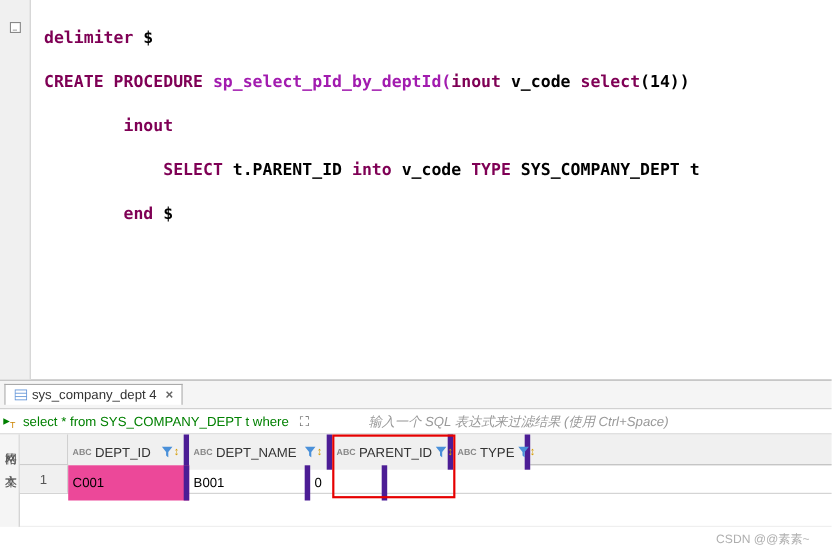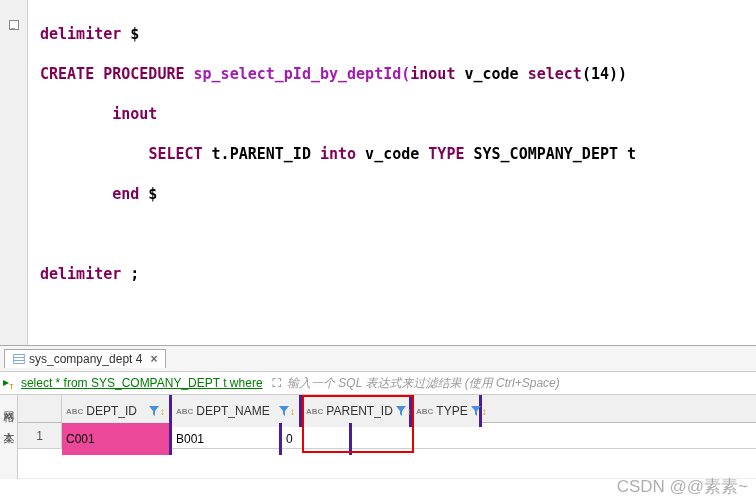--- a/index.html
+++ b/index.html
@@ -10,41 +10,41 @@
   .fold-marker { width: 10px; height: 10px; border: 1px solid #888; font-size: 8px; line-height: 8px; text-align: center; color:#666; background:#fff;}
   .code { padding: 4px 0 4px 12px; font-family: Consolas, monospace; font-size: 15px; font-weight: bold; line-height: 20px; white-space: pre; flex:1; overflow:hidden;}
   .kw { color: #7f0055; font-weight: bold; }
   .fn { color: #a21caf; }
   .punct { color: #000; }
   .tab-bar { display: flex; align-items: center; background: #f5f5f5; border-top: 1px solid #aaa; height: 26px; padding-left: 4px; }
   .tab { display: flex; align-items: center; gap: 4px; background: #fff; border: 1px solid #aaa; border-bottom: none; padding: 2px 8px; font-family: "Segoe UI", sans-serif; font-size: 12px; color: #333; }
   .tab .icon-db { width:12px; height:12px; display:inline-flex; align-items:center; justify-content:center;}
   .close-x { color: #666; font-weight: bold; cursor: pointer; margin-left:4px; }
   .filter-bar { display: flex; align-items: center; background: #fff; border-top: 1px solid #ccc; border-bottom: 1px solid #ccc; height: 24px; font-family: "Segoe UI", sans-serif; font-size: 12px; }
-  .filter-label { color: #008000; padding: 0 4px; text-decoration: underline; }
+  .filter-label { color: #008000; padding: 0 4px; }
   .expand-icon { padding: 0 6px; color: #555; }
-  .filter-hint { color: #999; font-style: italic; flex:1; }
+  .filter-hint { color: #999; font-style: italic; flex:1;margin-left:48px; }
   .grid { font-family: "Segoe UI", Tahoma, sans-serif; font-size: 12px; }
   .grid-row { display: flex; border-bottom: 1px solid #d0d0d0; height: 26px; }
   .grid-row.header { background: #f0f0f0; border-bottom: 1px solid #bbb; height:28px;}
   .row-head-corner { width: 44px; background: #f0f0f0; border-right: 1px solid #ccc; }
   .row-head { width: 44px; background: #f0f0f0; border-right: 1px solid #ccc; display:flex; align-items:center; justify-content:center; color:#555;}
-  .col { display: flex; align-items: center; border-right: 3px solid #4c1d95; padding: 16px 4px; position:relative; }
+  .col { display: flex; align-items: center; border-right: 5px solid #4c1d95; padding: 16px 4px; position:relative; }
   .col.c1 { width: 110px; }
   .col.c2 { width: 130px; }
   .col.c3 { width: 110px; }
   .col.c4 { width: 70px; }
   .grid-row.header .col { background: #f0f0f0; color: #333; gap:3px; justify-content:space-between;}
   .col-label { display:flex; align-items:center; gap:3px;}
   .type-badge { font-size: 8px; color: #888; font-weight:bold;}
   .sort-icons { display:flex; align-items:center; gap:1px;}
   .funnel { width:10px; height:10px; color:#4a90d9; }
   .sort-arrow { color: #d49b00; font-size:10px;}
   .cell-sel { background: #ec4899; }
-  .watermark { position: fixed; right: 8px; bottom: 4px; font-family: "Segoe UI", sans-serif; font-size: 17px; color: rgba(120,120,120,0.6); }
+  .watermark { position: fixed; right: 20px; bottom: 4px; font-family: "Segoe UI", sans-serif; font-size: 11px; color: rgba(120,120,120,0.6); }
   .red-box { position:absolute; border:2px solid #e60000; pointer-events:none;}
   .container { position:relative; width:756px;}
   .bottom-wrap{display:flex;}
   .left-tab-strip{width:18px;background:#f5f5f5;border-right:1px solid #ccc;display:flex;flex-direction:column;align-items:center;padding-top:8px;gap:20px;}
   .left-tab-label{writing-mode:vertical-rl;font-family:"Microsoft YaHei",sans-serif;font-size:11px;color:#555;}
   .arrow-icon{color:#008000;padding:0 3px;}
 </style>
 </head>
 <body>
 
@@ -55,21 +55,20 @@
     <span></span>
     <span class="fold-marker">−</span>
   </div>
   <div class="code">
 <div><span class="kw">delimiter</span><span class="punct"> $</span></div>
 <div><span class="kw">CREATE PROCEDURE</span><span class="fn"> sp_select_pId_by_deptId(</span><span class="kw">inout</span><span> v_code </span><span class="kw">select</span><span>(14))</span></div>
 <div>        <span class="kw">inout</span></div>
 <div>            <span class="kw">SELECT</span><span> t.PARENT_ID </span><span class="kw">into</span><span> v_code </span><span class="kw">TYPE</span><span> SYS_COMPANY_DEPT t</span></div>
 <div>        <span class="kw">end</span><span> $</span></div>
 <div> </div>
-<div><span class="kw">delimiter</span><span> ;</span></div>
 <div> </div>
 
 
 
 
 
   </div>
 </div>
 
 <div class="tab-bar">

